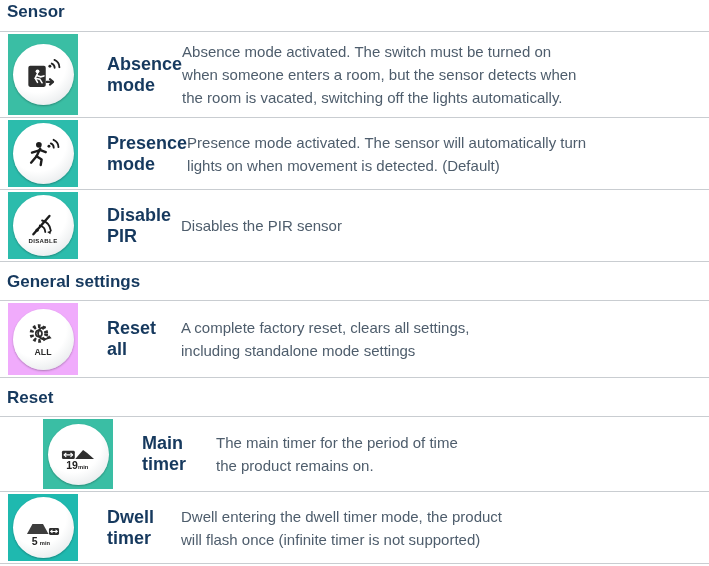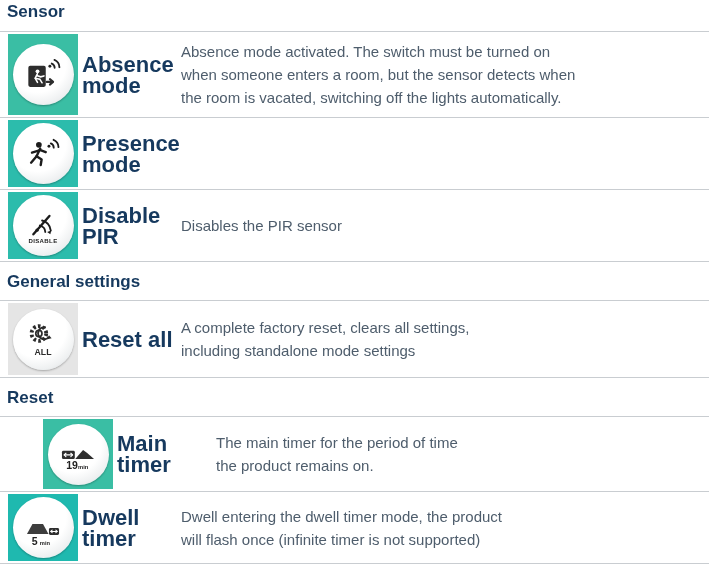--- a/index.html
+++ b/index.html
@@ -35,22 +35,22 @@
   .circle {
     width: 61px; height: 61px; border-radius: 50%;
     background: radial-gradient(circle at 40% 32%, #ffffff 52%, #eef0f1 74%, #c7cbcf 100%);
     box-shadow: 0 1px 2px rgba(0,0,0,0.28);
     display: flex; align-items: center; justify-content: center;
   }
   .circle svg { display: block; }
   svg text { font-family: "Liberation Sans", sans-serif; }
 
   .label-cell {
-    flex: 0 0 103px; padding-left: 4px;
-    font-size: 22px; font-weight: bold; color: #16395e;
+    flex: 0 0 103px; padding-left: 29px;
+    font-size: 18px; font-weight: bold; color: #16395e;
     line-height: 21px; white-space: pre-line;
   }
   .desc-cell {
     flex: 1 1 auto; padding: 8px 8px 8px 0;
     font-size: 15px; color: #4e5d6c; line-height: 23px;
     white-space: pre-line;
   }
 </style>
 </head>
 <body>
@@ -106,20 +106,22 @@
                 <path d="M20 20 l-8 2.5"></path>
                 <path d="M20.5 19.5 l6.5 2.5"></path>
                 <path d="M17 26.5 l-6 7"></path>
                 <path d="M17 26.5 l5.5 3.5 l-1 6"></path>
               </g>
             </svg>
           </div>
         </div>
         <div class="label-cell">Presence
 mode</div>
+        <div class="desc-cell">Presence mode activated. The sensor will automatically turn
+lights on when movement is detected. (Default)</div>
       </div>
 
       <div class="row">
         <div class="icon-cell" style="background: rgb(44, 188, 172);">
           <div class="circle">
             <svg width="44" height="44" viewBox="0 0 48 48" aria-hidden="true">
               <g stroke="#1c1c1c" stroke-width="2" fill="none" stroke-linecap="round">
                 <path d="M20.5 23.5 a7.5 7.5 0 0 1 6 7"></path>
                 <path d="M23 18 a13 13 0 0 1 9.5 11"></path>
               </g>
@@ -136,21 +138,21 @@
       </div>
 
     </div>
   </div>
 
   <div class="section">
     <div class="section-heading">General settings</div>
     <div class="rows-table">
 
       <div class="row h77">
-        <div class="icon-cell" style="background: #e5e5e5;">
+        <div class="icon-cell" style="background: #f0abfc;">
           <div class="circle">
             <svg width="44" height="44" viewBox="0 0 48 48" aria-hidden="true">
               <circle cx="19.5" cy="18" r="8" fill="none" stroke="#2b2b2b" stroke-width="4.2" stroke-dasharray="2.8 2.4"></circle>
               <circle cx="19.5" cy="18" r="3.4" fill="none" stroke="#2b2b2b" stroke-width="1.8"></circle>
               <path d="M30.5 21.5 a6.5 6.5 0 1 1 -3.5 -10" fill="none" stroke="#2b2b2b" stroke-width="2.2"></path>
               <path d="M28.8 24.2 l4.6 -1 l-2.9 -3.2 z" fill="#2b2b2b"></path>
               <text x="24" y="41.5" text-anchor="middle" font-size="9.5" font-weight="bold" fill="#2b2b2b">ALL</text>
             </svg>
           </div>
         </div>

